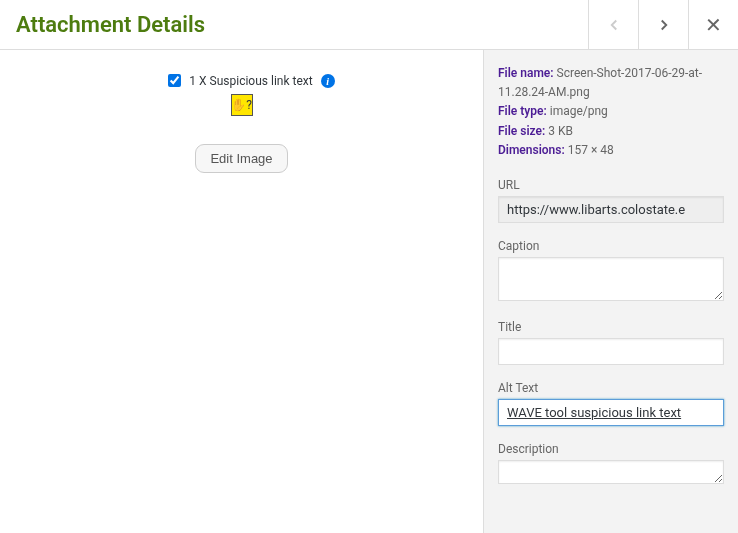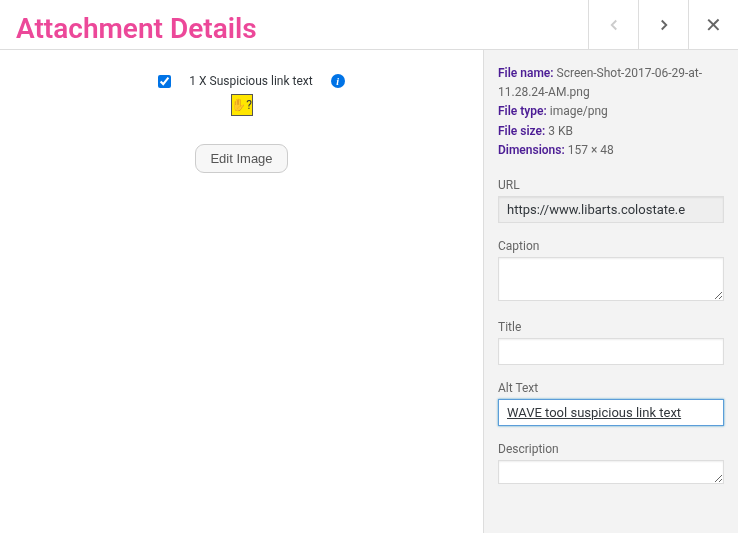--- a/index.html
+++ b/index.html
@@ -13,23 +13,23 @@
     overflow: hidden;
   }
   .header {
     display: flex;
     align-items: stretch;
     border-bottom: 1px solid #ddd;
     height: 50px;
   }
   .header-title {
     flex: 1;
-    font-size: 28px;
+    font-size: 22px;
     font-weight: 600;
-    color: #ec4899;
+    color: #4d7c0f;
     padding: 12px 16px;
   }
   .nav-btns {
     display: flex;
   }
   .nav-btn {
     width: 50px;
     border-left: 1px solid #ddd;
     display: flex;
     align-items: center;
@@ -47,22 +47,22 @@
   }
   .main {
     flex: 1;
     padding: 20px;
     display: flex;
     flex-direction: column;
     align-items: center;
   }
   .wave-row {
     display: flex;
-    align-items: flex-end;
-    gap: 18px;
+    align-items: flex-start;
+    gap: 8px;
     font-size: 12px;
     margin-top: 4px;
     margin-left: 20px;
   }
   .wave-row input[type=checkbox] {
     accent-color: #0073e6;
     width: 13px; height: 13px;
   }
   .info-icon {
     width: 14px; height: 14px;

